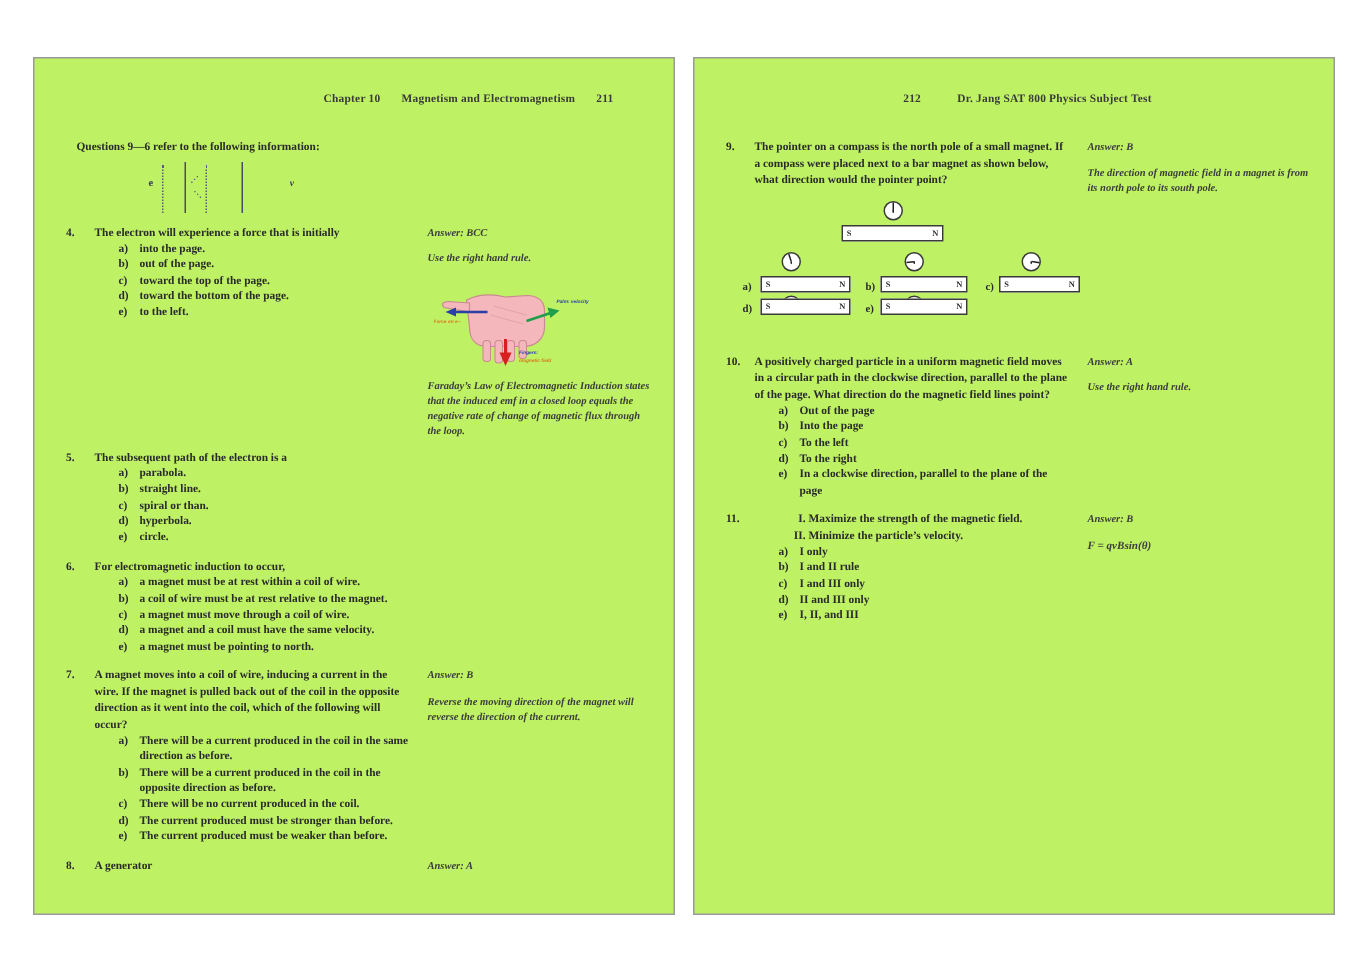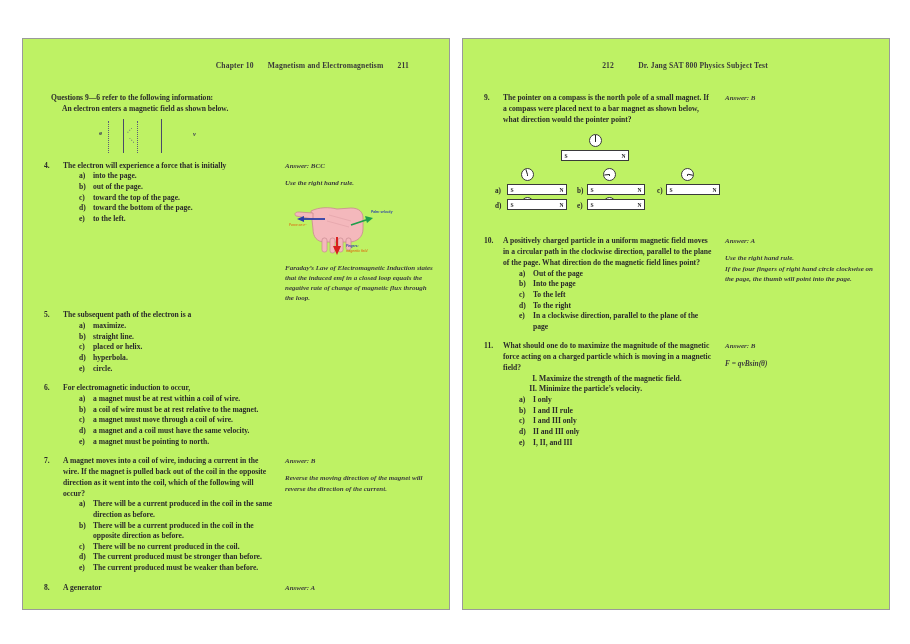--- a/index.html
+++ b/index.html
@@ -247,21 +247,20 @@
         <span class="sep"></span>
         <span>Magnetism and Electromagnetism</span>
         <span class="sep"></span>
         <span class="pageno">211</span>
       </div>
 
       <div class="qbody">
 
         <div class="intro">
           <span>Questions 9—6 refer to the following information:</span>
-          <span class="indent">An electron enters a magnetic field as shown below.</span>
         </div>
 
         <div class="efield">
           <div class="dotline" style="left:9px;"></div>
           <div class="vline" style="left:24px;"></div>
           <div class="dotline" style="left:38px;"></div>
           <div class="vline" style="left:62px;"></div>
           <span class="echar">e</span>
           <span class="smalldots" style="left:28px; top:8px;">⋰</span>
           <span class="smalldots" style="left:30px; top:18px;">⋱</span>
@@ -326,23 +325,23 @@
             <p>Faraday’s Law of Electromagnetic Induction states that the induced emf in a closed loop equals the negative rate of change of magnetic flux through the loop.</p>
           </div>
         </div>
 
         <div class="qrow">
           <div class="qmain">
             <div class="qitem">
               <span class="num">5.</span>
               <span class="stem">The subsequent path of the electron is a</span>
               <ul class="choices">
-                <li><span class="lbl">a)</span><span>maximize.</span></li>
+                <li><span class="lbl">a)</span><span>parabola.</span></li>
                 <li><span class="lbl">b)</span><span>straight line.</span></li>
-                <li><span class="lbl">c)</span><span>placed or helix.</span></li>
+                <li><span class="lbl">c)</span><span>spiral or than.</span></li>
                 <li><span class="lbl">d)</span><span>hyperbola.</span></li>
                 <li><span class="lbl">e)</span><span>circle.</span></li>
               </ul>
             </div>
           </div>
           <div class="qside"></div>
         </div>
 
         <div class="qrow">
           <div class="qmain">
@@ -487,49 +486,48 @@
                 <div class="bar" style="left:10px; top:2px; width:58px; height:11px;">
                   <span>S</span>
                   <span>N</span>
                 </div>
               </div>
 
             </div>
           </div>
           <div class="qside ann">
             <div class="ansline">Answer: B</div>
+            <p>The direction of magnetic field in a magnet is from its north pole to its south pole.</p>
           </div>
         </div>
 
         <div class="qrow">
           <div class="qmain">
             <div class="qitem">
               <span class="num">10.</span>
               <span class="stem">A positively charged particle in a uniform magnetic field moves in a circular path in the clockwise direction, parallel to the plane of the page. What direction do the magnetic field lines point?</span>
               <ul class="choices">
                 <li><span class="lbl">a)</span><span>Out of the page</span></li>
                 <li><span class="lbl">b)</span><span>Into the page</span></li>
                 <li><span class="lbl">c)</span><span>To the left</span></li>
                 <li><span class="lbl">d)</span><span>To the right</span></li>
                 <li><span class="lbl">e)</span><span>In a clockwise direction, parallel to the plane of the page</span></li>
               </ul>
             </div>
           </div>
           <div class="qside ann">
             <div class="ansline">Answer: A</div>
             <p style="margin-bottom:0">Use the right hand rule.</p>
-            <p>If the four fingers of right hand circle clockwise on the page, the thumb will point into the page.</p>
           </div>
         </div>
 
         <div class="qrow">
           <div class="qmain">
             <div class="qitem">
               <span class="num">11.</span>
-              <span class="stem">What should one do to maximize the magnitude of the magnetic force acting on a charged particle which is moving in a magnetic field?</span>
               <ul class="choices roman">
                 <li><span class="lbl">I.</span><span>Maximize the strength of the magnetic field.</span></li>
                 <li><span class="lbl">II.</span><span>Minimize the particle’s velocity.</span></li>
               </ul>
               <ul class="choices">
                 <li><span class="lbl">a)</span><span>I only</span></li>
                 <li><span class="lbl">b)</span><span>I and II rule</span></li>
                 <li><span class="lbl">c)</span><span>I and III only</span></li>
                 <li><span class="lbl">d)</span><span>II and III only</span></li>
                 <li><span class="lbl">e)</span><span>I, II, and III</span></li>

